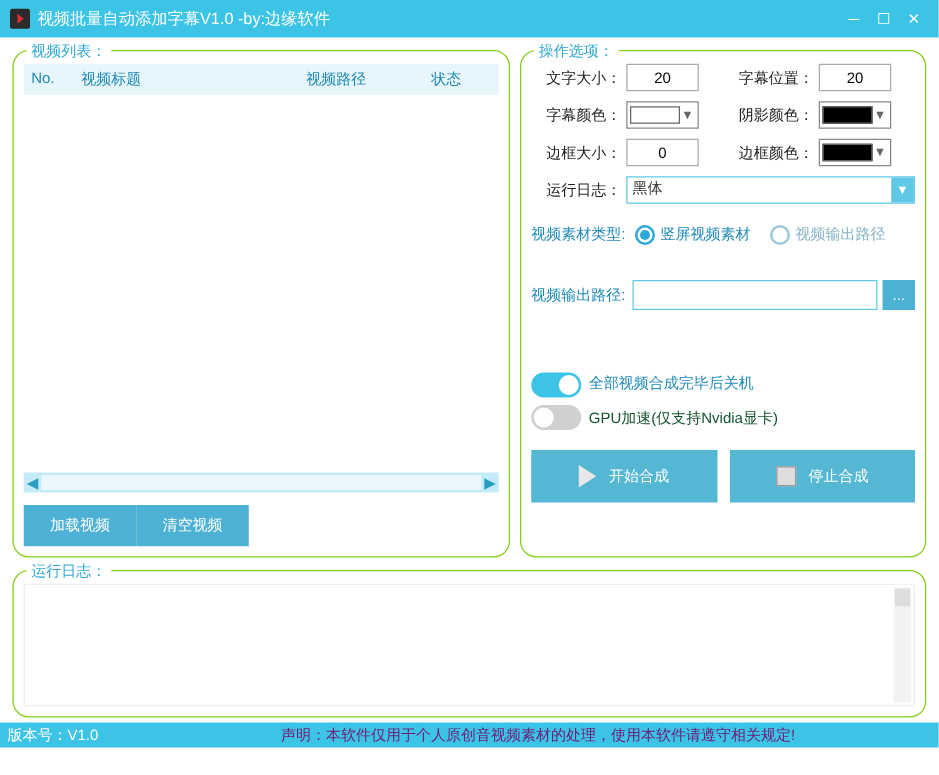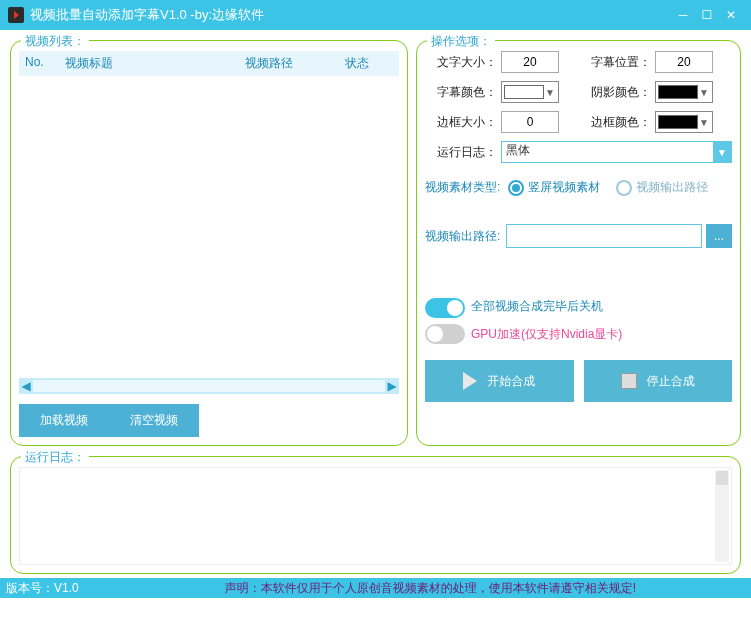--- a/index.html
+++ b/index.html
@@ -148,21 +148,21 @@
       <div class="pathbtn">...</div>
     </div>
 
     <div style="margin-top:50px">
       <div style="display:flex;align-items:flex-start;margin-bottom:6px">
         <div class="toggle on"></div>
         <span style="color:#1d8ab8">全部视频合成完毕后关机</span>
       </div>
       <div style="display:flex;align-items:center">
         <div class="toggle off"></div>
-        <span style="color:#ec4899">GPU加速(仅支持Nvidia显卡)</span>
+        <span style="color:#14532d">GPU加速(仅支持Nvidia显卡)</span>
       </div>
     </div>
 
     <div style="display:flex;gap:10px;margin-top:16px">
       <div class="bigbtn">
         <div class="play"></div>
         <span>开始合成</span>
       </div>
       <div class="bigbtn">
         <div class="sq"></div>

